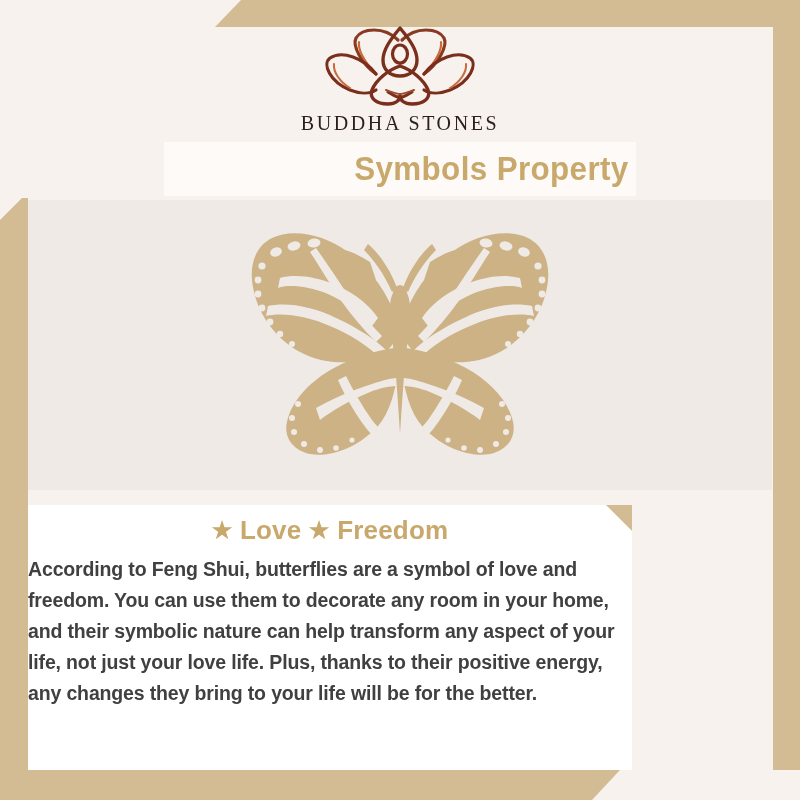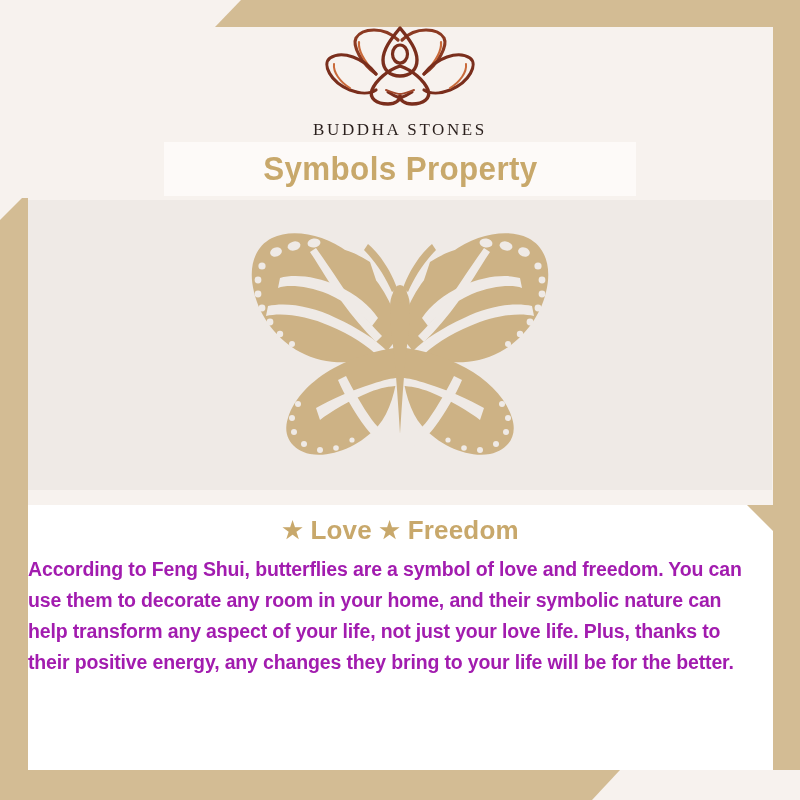--- a/index.html
+++ b/index.html
@@ -75,39 +75,39 @@
     width: 220px;
     text-align: center;
   }
   .logo-mark {
     width: 160px;
     height: 84px;
     margin: 0 auto;
     display: block;
   }
   .logo-text {
-    margin-top: 12px;
+    margin-top: 4px;
     font-family: "Liberation Serif", serif;
-    font-size: 17px;
+    font-size: 20px;
     letter-spacing: 2.6px;
     color: #2a1f1c;
     font-weight: 400;
   }
 
   
   .title-band {
     position: absolute;
     left: 164px;
     top: 142px;
     width: 472px;
     height: 54px;
     background: #FDFAF8;
     display: flex;
     align-items: center;
-    justify-content: center;
+    justify-content: flex-end;
   }
   .title-text {
     font-family: "Liberation Sans Narrow", "Liberation Sans", sans-serif;
     font-size: 33px;
     font-weight: bold;
     color: #C8A86B;
     letter-spacing: 0.4px;
     transform: scaleX(0.95);
   }
 
@@ -151,21 +151,21 @@
     color: #FFFFFF;
     letter-spacing: 0.2px;
     transform: scaleX(0.96);
   }
 
   
   .text-card {
     position: absolute;
     left: 28px;
     top: 505px;
-    width: 745px;
+    width: 604px;
     height: 265px;
     background: #FFFFFF;
     overflow: hidden;
   }
   .corner-fold {
     position: absolute;
     top: 0;
     right: 0;
     width: 26px;
     height: 26px;
@@ -185,21 +185,21 @@
     font-size: 23px;
     vertical-align: 1px;
   }
   .body-copy {
     margin: 8px 0 0 0;
     padding: 0 14px 0 0;
     font-family: "Liberation Sans Narrow", "Liberation Sans", sans-serif;
     font-size: 19.5px;
     font-weight: bold;
     line-height: 31px;
-    color: #a21caf;
+    color: #404040;
     letter-spacing: -0.15px;
     text-align: left;
   }
 </style>
 </head>
 <body>
 
 <div id="page">
 
   <div class="band-top"></div>

